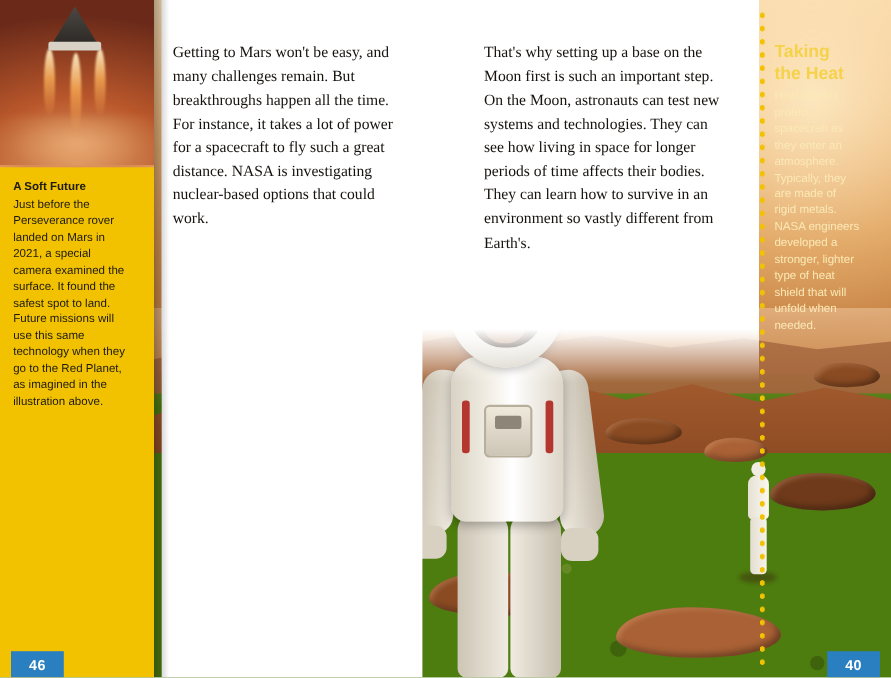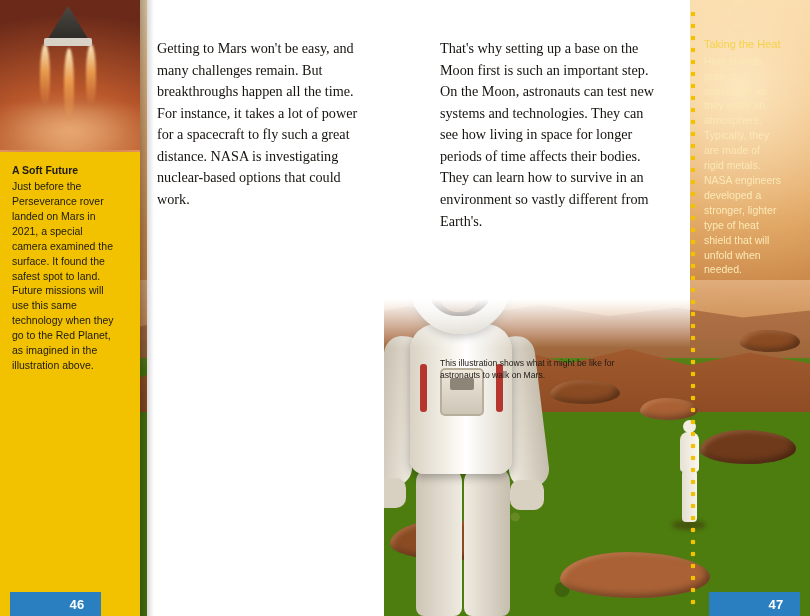--- a/index.html
+++ b/index.html
@@ -333,21 +333,20 @@
     width: 48px;
     height: 24px;
     background: #2a7fc1;
     color: #ffffff;
     font-size: 13px;
     font-weight: bold;
     display: flex;
     align-items: center;
     justify-content: center;
     letter-spacing: 0.3px;
-    padding-left: 43px;
   }
   .folio.left { left: 10px; }
   .folio.right { right: 10px; }
 
   
   .col {
     position: absolute;
     font-family: "Liberation Serif", serif;
     color: #16120e;
   }
@@ -383,22 +382,22 @@
     background-size: 6px 12px;
     background-repeat: repeat-y;
   }
   .heat-note {
     position: absolute;
     left: 704px;
     top: 38px;
     width: 78px;
   }
   .heat-title {
-    font-size: 11px;
-    font-weight: normal;
+    font-size: 16px;
+    font-weight: bold;
     color: #f5d24a;
     line-height: 1.25;
     margin: 0 0 2px 0;
   }
   .heat-body {
     font-size: 10.5px;
     color: #fbe9b6;
     line-height: 1.42;
     margin: 0;
   }
@@ -479,21 +478,20 @@
   <div class="text-panel"></div>
 
   <div class="col col-1">
     <p>Getting to Mars won't be easy, and many challenges remain. But breakthroughs happen all the time. For instance, it takes a lot of power for a spacecraft to fly such a great distance. NASA is investigating nuclear-based options that could work.</p>
   </div>
 
   <div class="col col-2">
     <p>That's why setting up a base on the Moon first is such an important step. On the Moon, astronauts can test new systems and technologies. They can see how living in space for longer periods of time affects their bodies. They can learn how to survive in an environment so vastly different from Earth's.</p>
   </div>
 
-  <div class="illus-caption">This illustration shows what it might be like for astronauts to walk on Mars.</div>
 
   <div class="sidebar">
     <div class="capsule-photo">
       <div class="capsule-sky"></div>
       <div class="dust-cloud"></div>
       <div class="plume" style="left:40px; top:44px;"></div>
       <div class="plume" style="left:64px; top:48px; height:72px;"></div>
       <div class="plume" style="left:86px; top:44px;"></div>
       <div class="capsule"></div>
       <div class="capsule-band"></div>
@@ -505,15 +503,15 @@
   </div>
   <div class="fold"></div>
 
   <div class="dot-rail"></div>
   <div class="heat-note">
     <p class="heat-title">Taking the Heat</p>
     <p class="heat-body">Heat shields protect spacecraft as they enter an atmosphere. Typically, they are made of rigid metals. NASA engineers developed a stronger, lighter type of heat shield that will unfold when needed.</p>
   </div>
 
   <div class="folio left">46</div>
-  <div class="folio right">47</div>
+  <div class="folio right">40</div>
 
 </div>
 
 </body></html>

